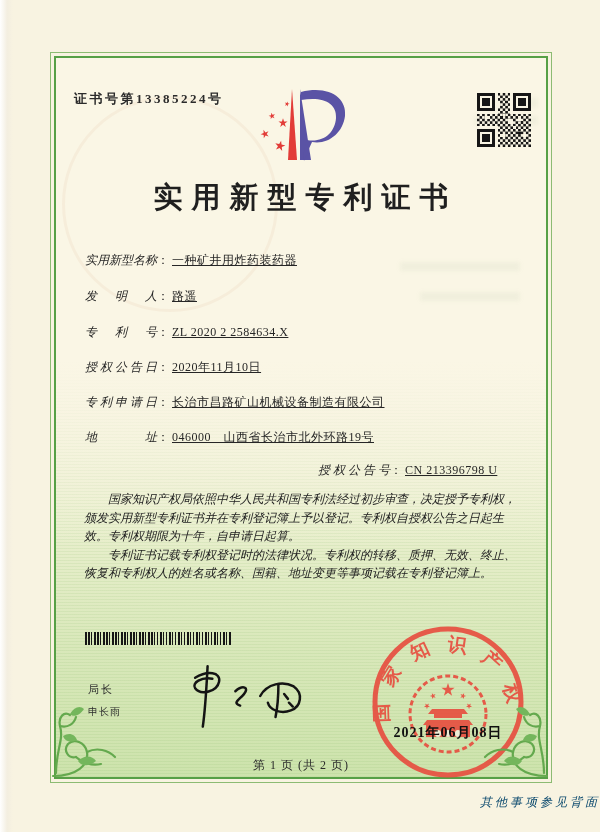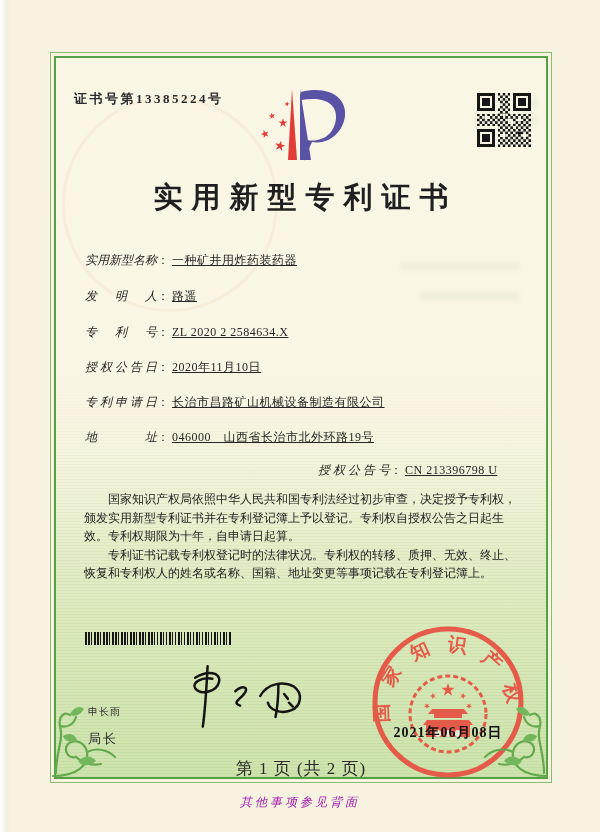--- a/index.html
+++ b/index.html
@@ -31,36 +31,36 @@
   .qr{position:absolute;left:477px;top:93px;width:54px;height:54px;}
   .title{position:absolute;left:50px;top:178px;width:502px;text-align:center;
     font-size:29px;font-weight:700;letter-spacing:9px;text-indent:9px;color:#1f1f1f;}
   
   .field{position:absolute;left:85px;font-size:12px;white-space:nowrap;color:#262626;}
   .flabel{display:inline-block;width:72px;text-align:justify;text-align-last:justify;font-style:italic;}
   .fcolon{margin-right:3px;}
   .fvalue{letter-spacing:.5px;text-decoration:underline;}
   
   .body-text{position:absolute;left:84px;top:490px;width:438px;font-size:12px;
-    line-height:18.5px;color:#222;}
+    line-height:18.5px;font-style:italic;color:#222;}
   .body-text p{margin:0;text-indent:2em;}
   
   .barcode{position:absolute;left:85px;top:632px;width:146px;height:13px;
     background:repeating-linear-gradient(90deg,#161616 0 1.5px,transparent 1.5px 3px,
       #161616 3px 5px,transparent 5px 6px,#161616 6px 6.8px,transparent 6.8px 9px);}
-  .signer-title{position:absolute;left:88px;top:682px;font-size:13px;letter-spacing:2px;margin-top:48px;}
+  .signer-title{position:absolute;left:88px;top:682px;font-size:11px;letter-spacing:2px;}
   .signer-name{position:absolute;left:88px;top:705px;font-size:10px;letter-spacing:1px;}
   .signature{position:absolute;left:176px;top:662px;width:134px;height:68px;}
   .seal{position:absolute;left:368px;top:622px;width:160px;height:160px;}
   .seal-date{position:absolute;left:368px;top:724px;width:160px;text-align:center;
     font-size:14px;font-weight:600;letter-spacing:1px;color:#111;z-index:5;}
   .page-footer{position:absolute;left:50px;top:757px;width:502px;text-align:center;
-    font-size:17px;letter-spacing:1px;}
-  .back-note{position:absolute;left:0;top:794px;width:600px;text-align:center;
-    font-size:12px;font-style:italic;letter-spacing:3px;color:#a21caf;}
+    font-size:12px;letter-spacing:1px;}
+  .back-note{position:absolute;left:0;top:794px;width:600px;text-align:right;
+    font-size:12px;font-style:italic;letter-spacing:3px;color:#0c4a6e;}
   .corner{position:absolute;width:92px;height:92px;z-index:3;}
   .corner-bl{left:47px;top:690px;}
   .corner-br{right:47px;top:690px;transform:scaleX(-1);}
 </style>
 </head>
 <body>
 
 <div class="page">
 
   <div class="scan-edge"></div>

